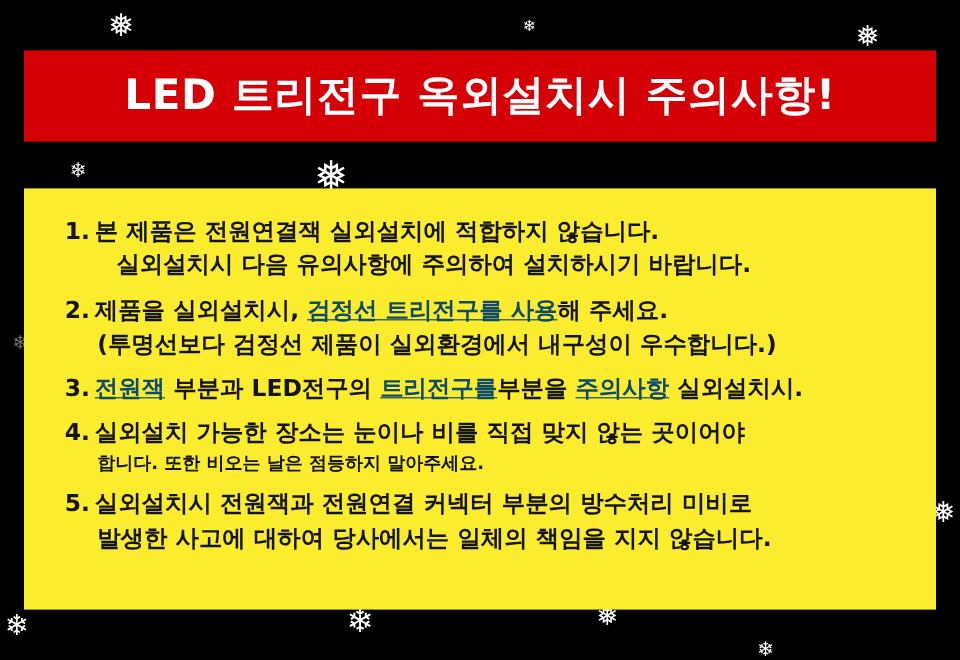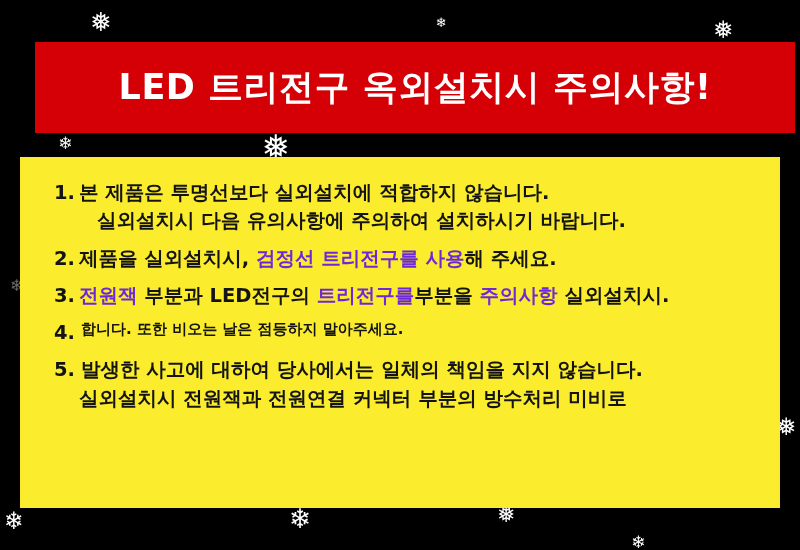--- a/index.html
+++ b/index.html
@@ -38,24 +38,24 @@
     line-height: 1;
     font-family: "DejaVu Sans", sans-serif;
     user-select: none;
     transform: translate(-50%, -50%);
     text-align: center;
   }
 
   
   #title-banner {
     position: absolute;
-    left: 35px;
+    left: 20px;
     top: 42px;
     width: 760px;
-    height: 91px;
+    height: 76px;
     background: #D40005;
     z-index: 3;
     display: flex;
     align-items: center;
     justify-content: center;
   }
   #title-text {
     color: #FFFFFF;
     font-size: 35px;
     font-weight: bold;
@@ -98,22 +98,23 @@
     flex: 1 1 auto;
   }
   .notice-line {
     display: block;
     white-space: nowrap;
   }
   .notice-line.indent {
     text-indent: 2px;
   }
   .hl {
-    color: #6d28d9;
+    color: #0c4a6e;
     font-weight: bold;
+    text-decoration: underline;
   }
 </style>
 </head>
 <body>
 
 <div id="poster">
 
   <div class="snow-layer">
       <span class="snowflake" style="left: 101px; top: 22px; font-size: 26px; opacity: 1;">❅</span>
       <span class="snowflake" style="left: 441px; top: 22px; font-size: 13px; opacity: 1;">❄</span>
@@ -129,44 +130,46 @@
     </div>
 
   <div id="title-banner">
     <div id="title-text">LED 트리전구 옥외설치시 주의사항!</div>
   </div>
 
   <div id="notice-box">
       <div class="notice-item">
         <span class="notice-num">1.</span>
         <span class="notice-body">
-          <span class="notice-line" style="font-size: 19.5px;"><span>본 제품은 투명선보다 실외설치에 적합하지 않습니다.</span></span>
+          <span class="notice-line" style="font-size: 19.5px;"><span>본 제품은 전원연결잭 실외설치에 적합하지 않습니다.</span></span>
           <span class="notice-line indent" style="font-size: 19.5px; margin-left: 16px;"><span>실외설치시 다음 유의사항에 주의하여 설치하시기 바랍니다.</span></span>
         </span>
       </div>
       <div class="notice-item">
         <span class="notice-num">2.</span>
         <span class="notice-body">
           <span class="notice-line" style="font-size: 19.5px;"><span>제품을 실외설치시, </span><span class="hl">검정선 트리전구를 사용</span><span>해 주세요.</span></span>
+          <span class="notice-line indent" style="font-size: 19.5px;"><span>(투명선보다 검정선 제품이 실외환경에서 내구성이 우수합니다.)</span></span>
         </span>
       </div>
       <div class="notice-item">
         <span class="notice-num">3.</span>
         <span class="notice-body">
           <span class="notice-line" style="font-size: 19.5px;"><span class="hl">전원잭</span><span> 부분과 LED전구의 </span><span class="hl">트리전구를</span><span>부분을 </span><span class="hl">주의사항</span><span> 실외설치시.</span></span>
         </span>
       </div>
       <div class="notice-item">
         <span class="notice-num">4.</span>
         <span class="notice-body">
+          <span class="notice-line" style="font-size: 19.5px;"><span>실외설치 가능한 장소는 눈이나 비를 직접 맞지 않는 곳이어야</span></span>
           <span class="notice-line indent" style="font-size: 15px;"><span>합니다. 또한 비오는 날은 점등하지 말아주세요.</span></span>
         </span>
       </div>
       <div class="notice-item">
         <span class="notice-num">5.</span>
         <span class="notice-body">
+          <span class="notice-line" style="font-size: 19.5px;"><span>실외설치시 전원잭과 전원연결 커넥터 부분의 방수처리 미비로</span></span>
           <span class="notice-line indent" style="font-size: 19.5px;"><span>발생한 사고에 대하여 당사에서는 일체의 책임을 지지 않습니다.</span></span>
-          <span class="notice-line" style="font-size: 19.5px;"><span>실외설치시 전원잭과 전원연결 커넥터 부분의 방수처리 미비로</span></span>
         </span>
       </div>
     </div>
 
 </div>
 
 </body></html>

